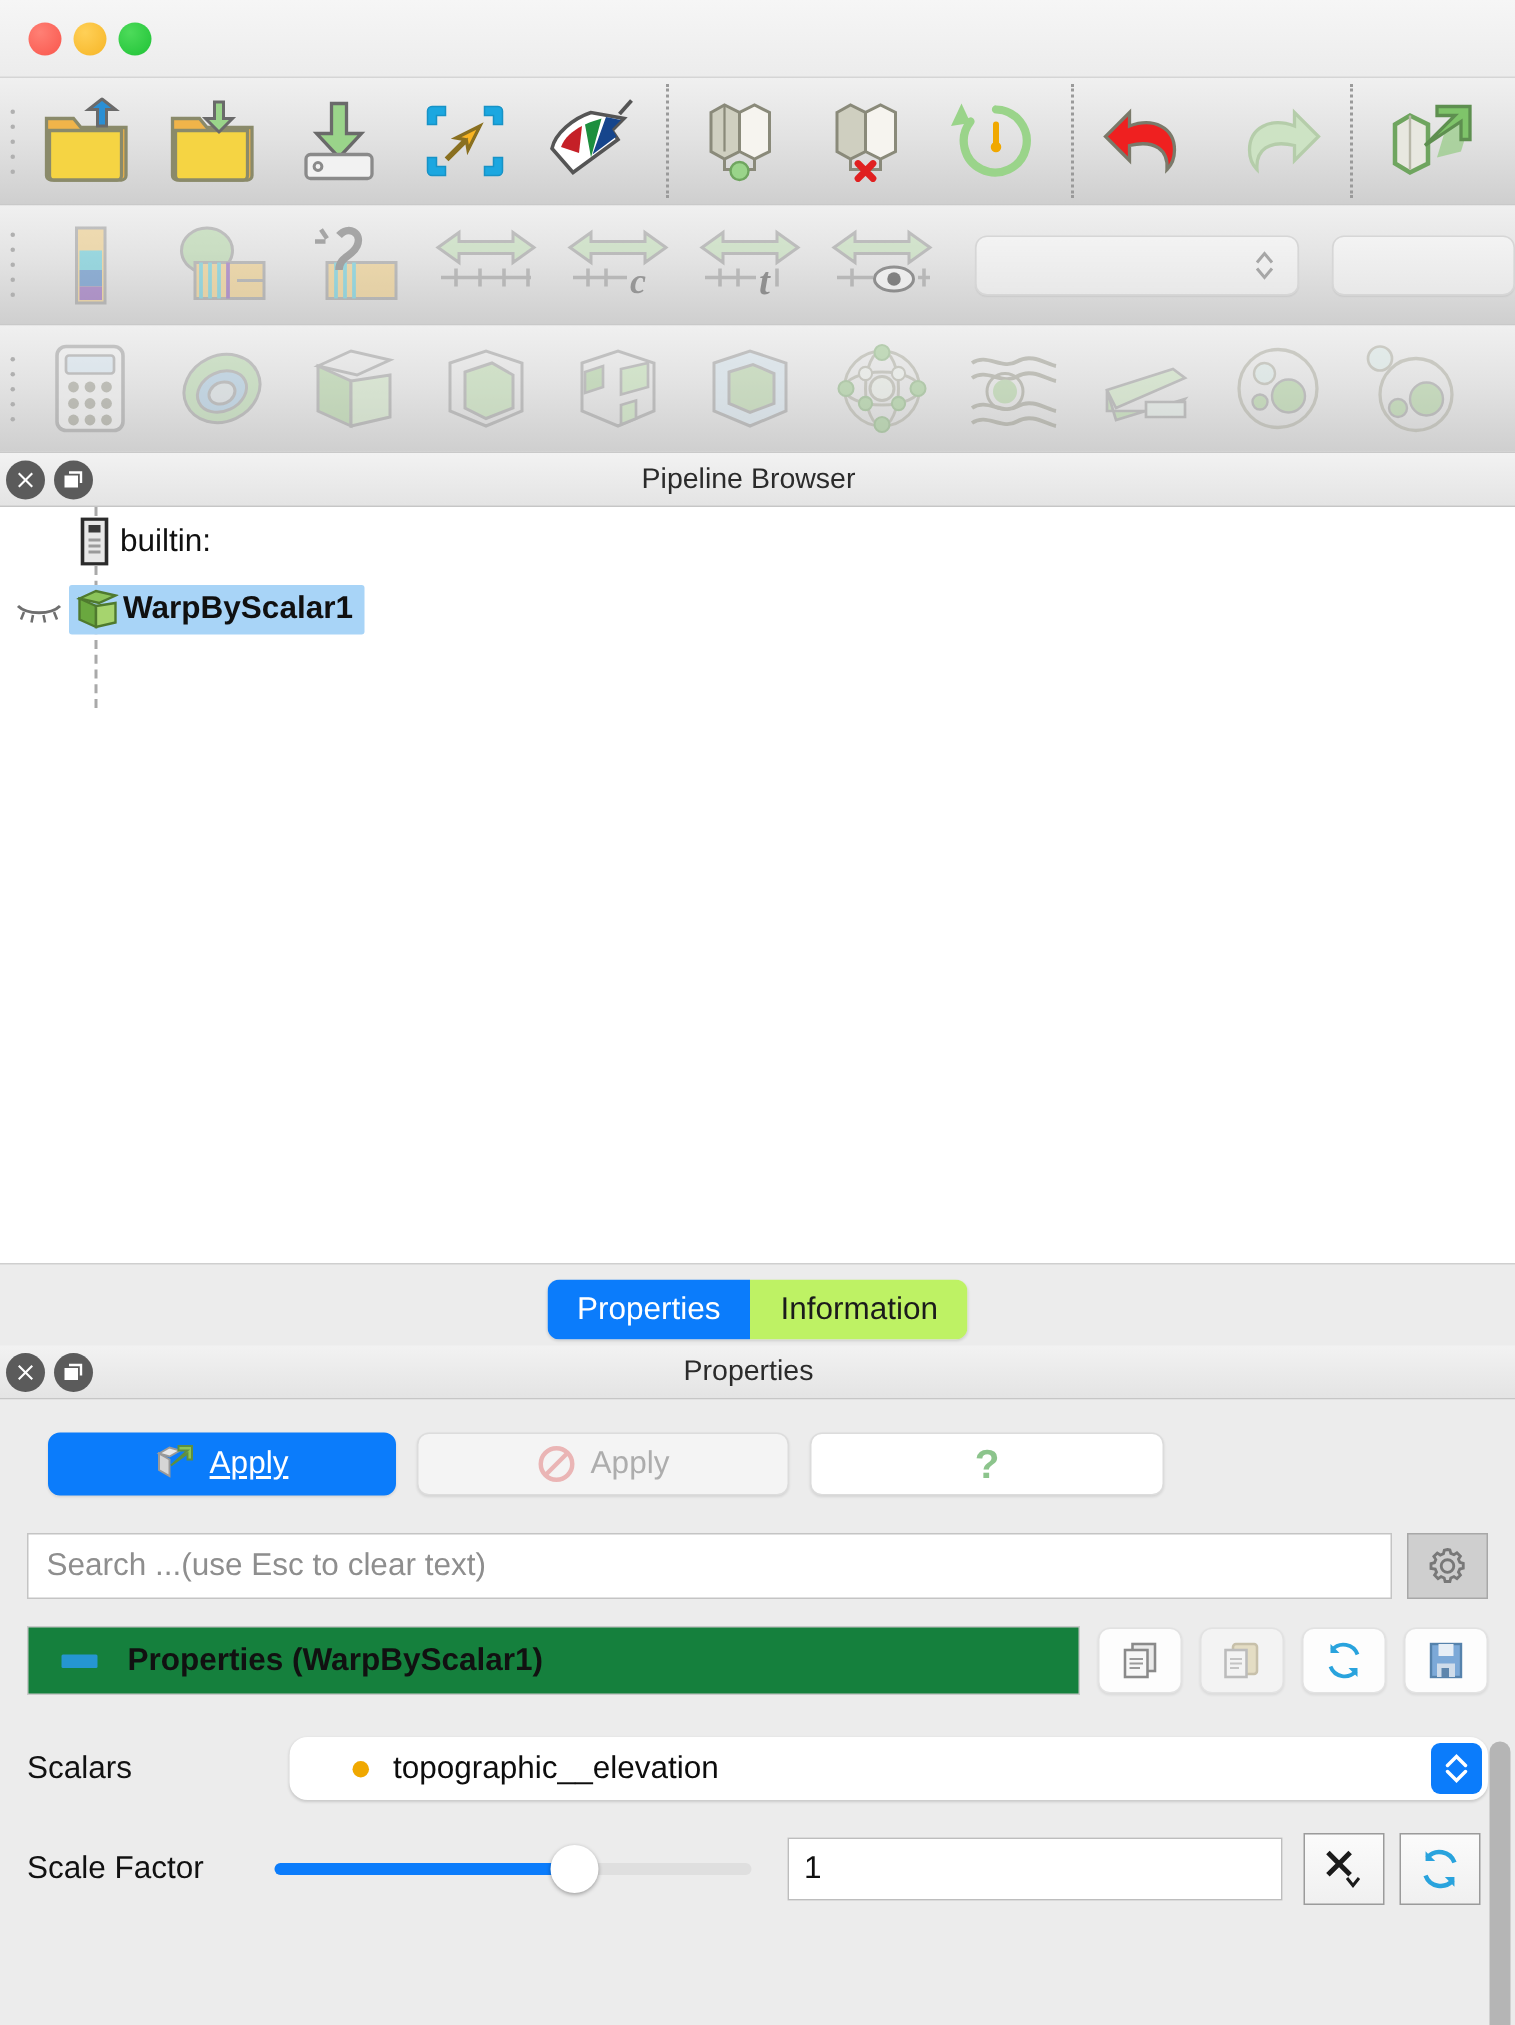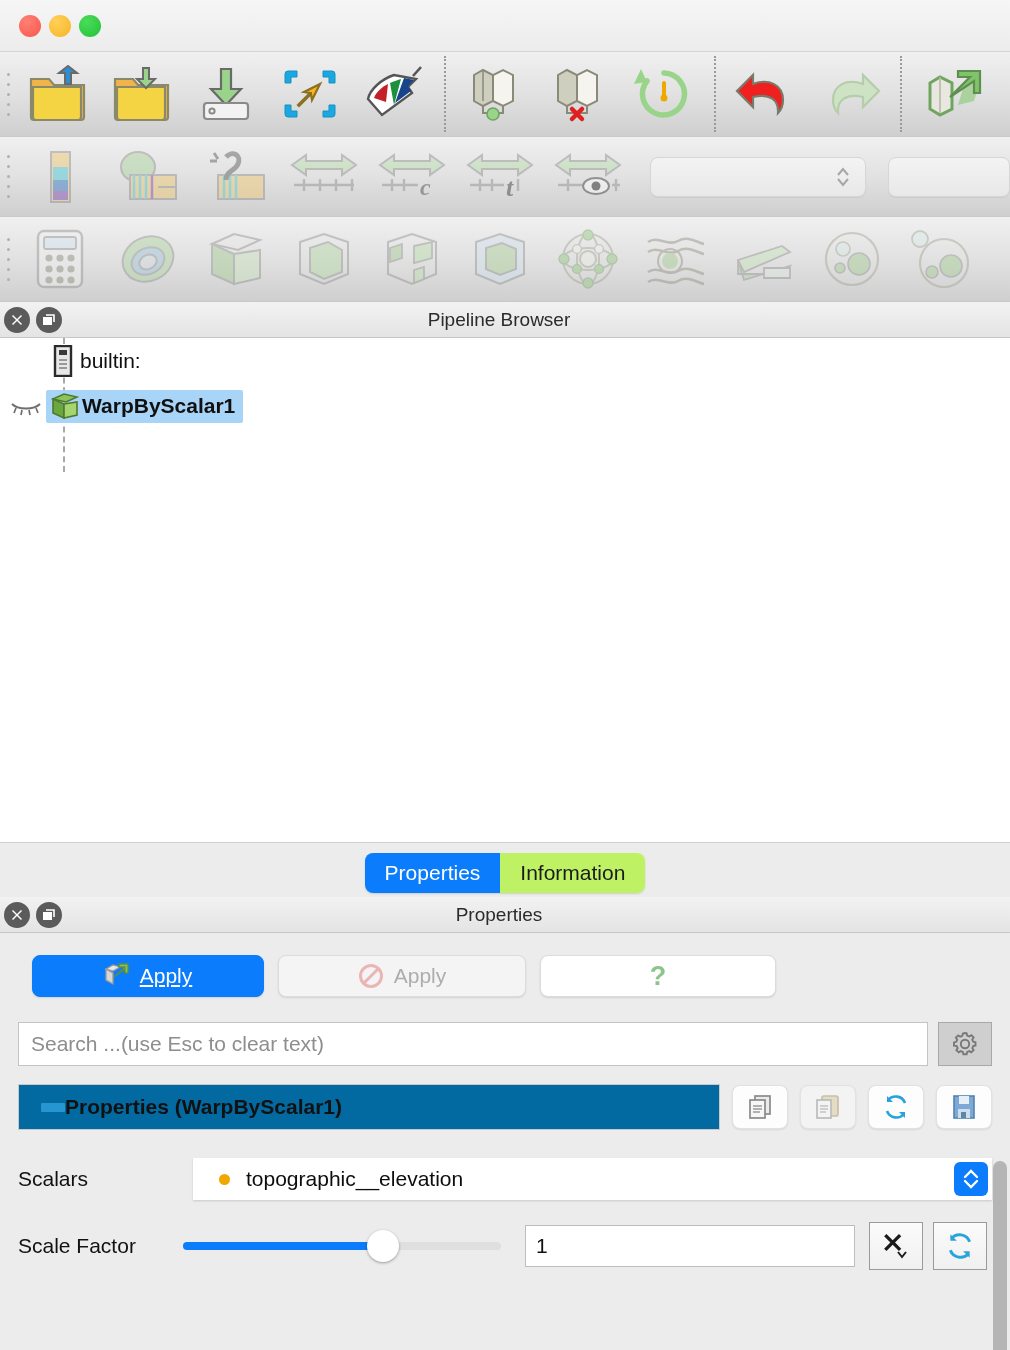--- a/index.html
+++ b/index.html
@@ -157,42 +157,42 @@
   }
   .gearbtn {
     width: 54px; height: 44px;
     background: #cfcfcf; border: 1px solid #a8a8a8;
     display: flex; align-items: center; justify-content: center;
   }
 
   .sectionrow { display: flex; align-items: center; gap: 12px; padding: 18px 18px 0 18px; }
   .sectionhdr {
     flex: 1; height: 46px;
-    background: #0369a1; border: 1px solid #c9c9c9;
-    display: flex; align-items: center; padding-left: 22px;
+    background: #15803d; border: 1px solid #c9c9c9;
+    display: flex; align-items: center; gap: 20px; padding-left: 22px;
   }
   .minus { width: 24px; height: 9px; background: #2596d1; border-radius: 1px; }
   .sectiontxt { font-size: 21px; font-weight: bold; color: #111; }
   .minibtn {
     width: 56px; height: 44px; border-radius: 8px;
     background: #fdfdfd; border: 1px solid #e2e2e2;
     box-shadow: 0 1px 2px rgba(0,0,0,.09);
     display: flex; align-items: center; justify-content: center;
   }
   .minibtn.dim { background: #f3f3f3; }
 
   .formrow { display: flex; align-items: center; padding: 0 18px 0 18px; }
   .flabel { font-size: 21px; color: #111; }
   .flabel.w1 { width: 175px; flex: 0 0 175px; }
 
   .selectbox {
     flex: 1; height: 42px; background: #fff;
-    border-radius: 0; box-shadow: 0 1px 2px rgba(0,0,0,.15);
+    border-radius: 12px; box-shadow: 0 1px 2px rgba(0,0,0,.15);
     display: flex; align-items: center; position: relative;
-    padding-left: 26px; overflow: hidden;
+    padding-left: 42px; overflow: hidden;
   }
   .ptdot { width: 11px; height: 11px; border-radius: 50%; background: #f0a800; flex: 0 0 11px; }
   .selval { font-size: 21px; color: #0d0d0d; margin-left: 16px; }
   .stepper {
     position: absolute; right: 4px; top: 4px;
     width: 34px; height: 34px; border-radius: 6px;
     background: #0b7cfb;
     display: flex; flex-direction: column; align-items: center; justify-content: center; gap: 2px;
   }
 

